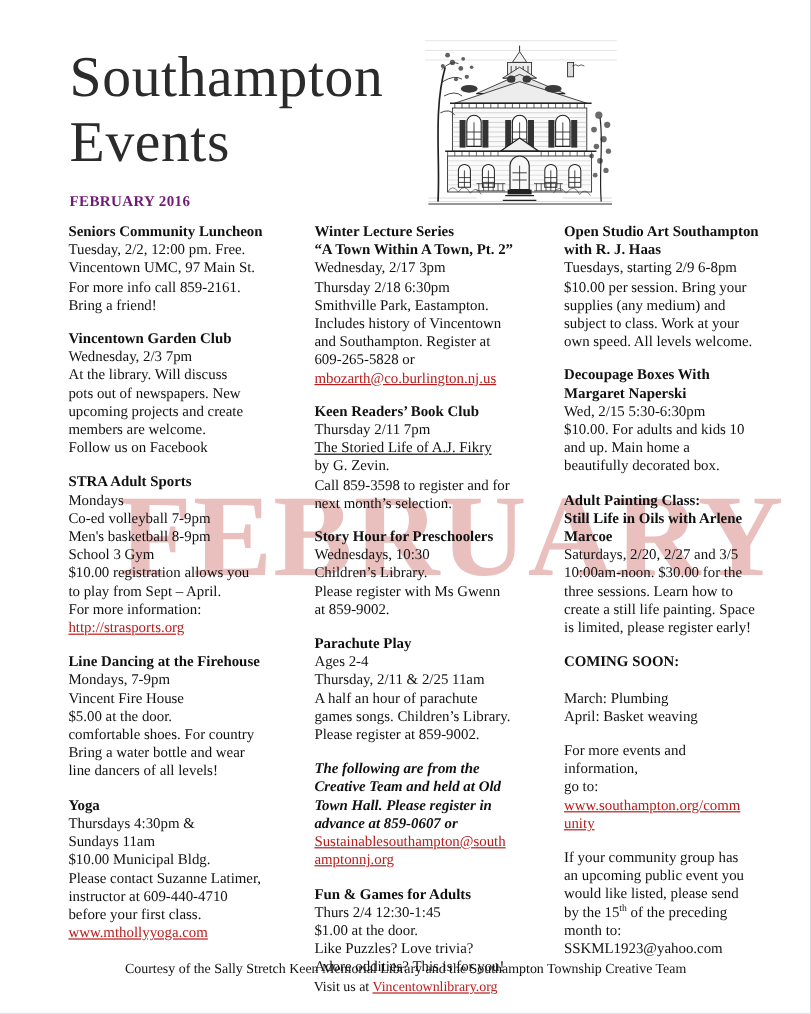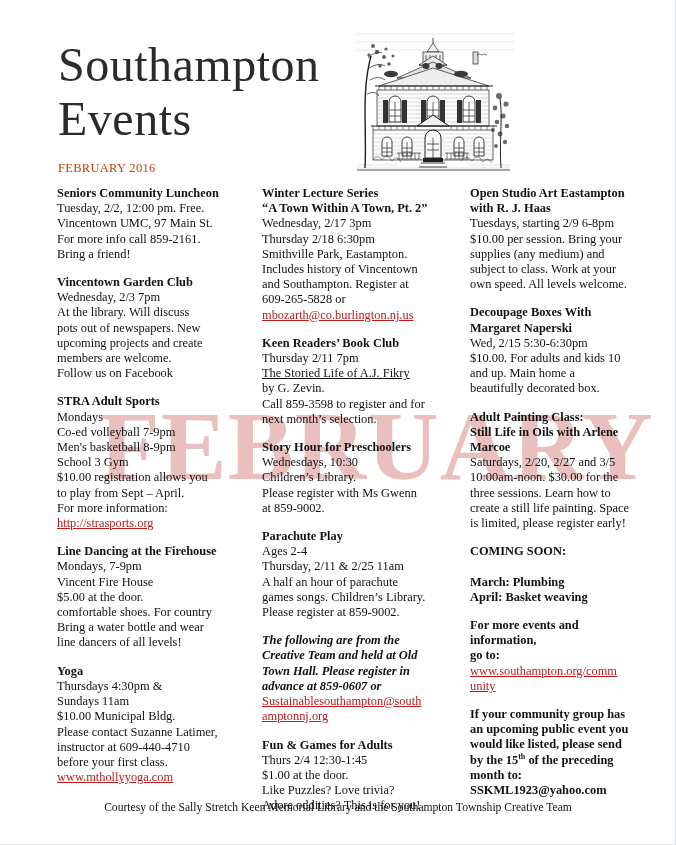--- a/index.html
+++ b/index.html
@@ -58,24 +58,24 @@
     font-weight: 400;
     font-size: 48px;
     line-height: 54px;
     color: #2b2b2b;
     letter-spacing: .5px;
   }
   .dateline {
     position: absolute;
     left: 58px; top: 161px;
     font-family: "Liberation Serif", "DejaVu Serif", serif;
-    font-weight: 400;
+    font-weight: 700;
     font-size: 12.5px;
     letter-spacing: .3px;
-    color: #c2410c;
+    color: #701a75;
   }
 
   
   .illus {
     position: absolute;
     right: 38px; top: 22px;
     width: 169px; height: 152px;
     background: #ffffff;
     overflow: hidden;
   }
@@ -106,21 +106,21 @@
     font-weight: 700;
   }
   .ev p {
     margin: 0;
     font-size: 12.4px;
     line-height: 15.2px;
     font-weight: 400;
   }
   .ev p.u  { text-decoration: underline; }
   .ev p.bi { font-weight: 700; font-style: italic; }
-  .ev p.b  { font-weight: 700; }
+  .ev p.b  { font-weight: 400; }
   .ev p.sp { height: 15.2px; }
 
   a.link, .link {
     color: #b91c1c;
     text-decoration: underline;
     word-break: break-all;
   }
   sup { font-size: 8px; vertical-align: super; line-height: 0; }
 
   
@@ -386,21 +386,21 @@
         <div class="ev">
           <h3>Fun &amp; Games for Adults</h3>
           <p>Thurs 2/4 12:30-1:45</p>
           <p>$1.00 at the door.</p>
           <p>Like Puzzles?  Love trivia?</p>
           <p>Adore oddities?  This is for you!</p>
         </div>
       </div>
     <div class="col col-3">
         <div class="ev">
-          <h3>Open Studio Art Eastampton</h3>
+          <h3>Open Studio Art Southampton</h3>
           <h3>with R. J. Haas</h3>
           <p>Tuesdays, starting 2/9 6-8pm</p>
           <p>$10.00 per session.  Bring your</p>
           <p>supplies (any medium) and</p>
           <p>subject to class.  Work at your</p>
           <p>own speed.  All levels welcome.</p>
         </div>
         <div class="ev">
           <h3>Decoupage Boxes With</h3>
           <h3>Margaret Naperski</h3>
@@ -438,15 +438,18 @@
           <p class="b">would like listed, please send</p>
           <p class="b">by the 15<sup>th</sup> of the preceding</p>
           <p class="b">month to:</p>
           <p class="b">SSKML1923@yahoo.com</p>
         </div>
       </div>
   </div>
 
   <div class="footer">
     <div>Courtesy of the Sally Stretch Keen Memorial Library and the Southampton Township Creative Team</div>
+    <div>
+      <span>Visit us at </span><span class="link">Vincentownlibrary.org</span>
+    </div>
   </div>
 
 </div>
 
 </body></html>

